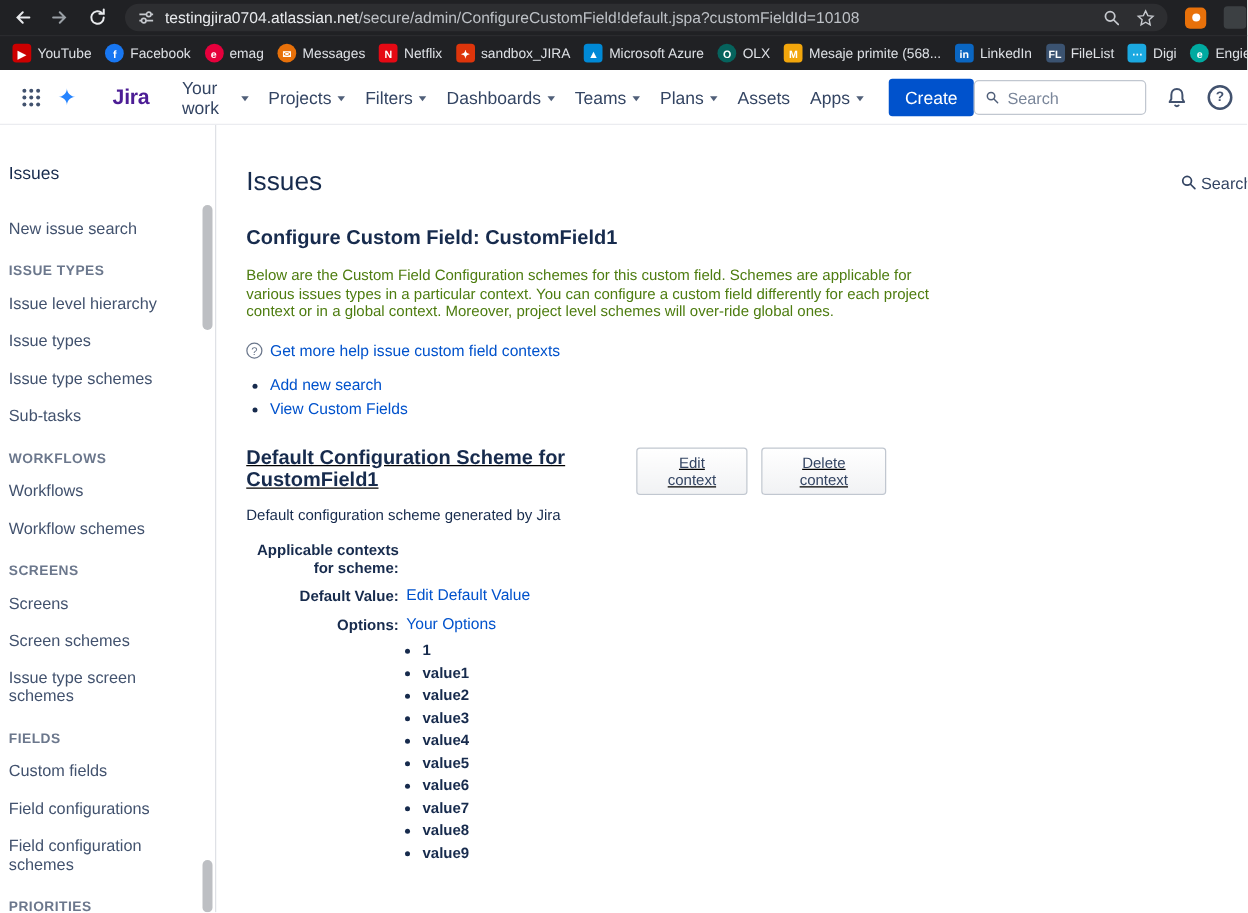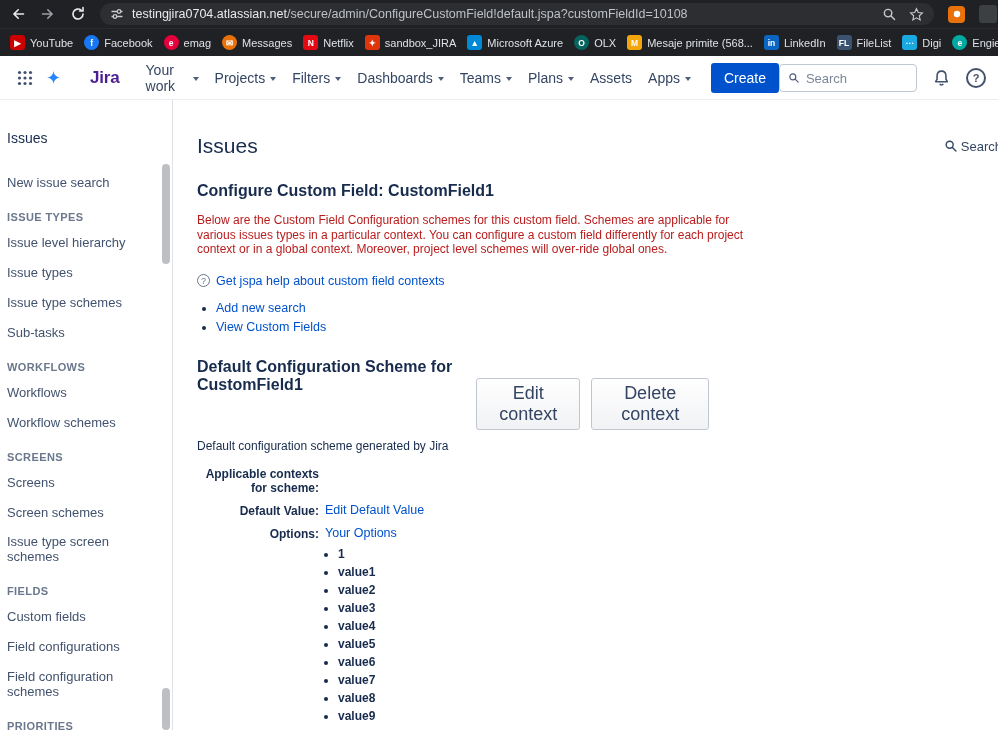--- a/index.html
+++ b/index.html
@@ -48,31 +48,31 @@
   .sb-thumb { position:absolute; right:2px; width:8px; border-radius:4px; background:#BDBFC3; cursor:pointer; }
   .sb-thumb.top { top:64px; height:100px; }
   .sb-thumb.bottom { top:588px; height:42px; }
 
   .content { flex:1; padding:34px 0 0 24px; position:relative; overflow:hidden; }
   .content-header { display:flex; align-items:center; justify-content:space-between; margin-bottom:24px; }
   .page-title { font-size:21px; font-weight:500; color:#172B4D; }
   .admin-search { display:flex; align-items:center; gap:3px; color:#344563; font-size:13px; cursor:pointer; margin-right:-4px; }
 
   .config-title { font-size:16px; font-weight:bold; color:#172B4D; margin-bottom:13px; }
-  .desc { width:558px; font-size:12px; line-height:14.5px; color:#b91c1c; margin-bottom:17px; }
+  .desc { width:558px; font-size:12px; line-height:14.5px; color:#4d7c0f; margin-bottom:17px; }
   .help-row { display:flex; align-items:center; gap:6px; margin-bottom:13px; cursor:pointer; }
   .q-circle { width:13px; height:13px; border-radius:50%; border:1px solid #6B778C; color:#6B778C; font-size:9px; display:flex; align-items:center; justify-content:center; flex:0 0 auto; }
   a.lnk { color:#0052CC; text-decoration:none; font-size:12.5px; cursor:pointer; }
   .action-list { list-style:disc; margin:0 0 24px 19px; color:#172B4D; }
   .action-list li { margin-bottom:5px; font-size:12.5px; }
 
-  .scheme-header { width:512px; display:flex; align-items:flex-start; }
+  .scheme-header { width:512px; display:flex; align-items:flex-start;text-decoration:underline; }
   .scheme-title { font-size:16px; font-weight:bold; color:#172B4D; }
   .scheme-buttons { margin-left:auto; display:flex; gap:11px; }
-  .btn { background:linear-gradient(#FFFFFF,#F1F2F4); border:1px solid #C1C7D0; border-radius:3px; padding:4px 20px; font-size:18px; color:#344563; cursor:pointer; font-family:"Liberation Sans", sans-serif;margin-top:20px; }
+  .btn { background:linear-gradient(#FFFFFF,#F1F2F4); border:1px solid #C1C7D0; border-radius:3px; padding:4px 20px; font-size:12px; color:#344563; cursor:pointer; font-family:"Liberation Sans", sans-serif; }
   .scheme-caption { font-size:12px; color:#172B4D; margin:9px 0 13px; }
 
   .cfg-row { display:grid; grid-template-columns:122px auto; column-gap:6px; width:560px; margin-bottom:8px; }
   .cfg-label { text-align:right; font-weight:bold; font-size:12px; color:#172B4D; padding-top:1px; line-height:14px; }
   .cfg-value { font-size:12px; color:#172B4D; }
   .it-label { font-weight:bold; margin:9px 0 4px 28px; }
   .bullet-list { list-style:disc; margin-left:30px; }
   .bullet-list li { margin-bottom:4px; font-size:12px; }
   .options-list { list-style:disc; margin:7px 0 0 13px; }
   .options-list li { font-weight:bold; font-size:12px; margin-bottom:4px; }
@@ -296,21 +296,21 @@
             </svg>
           <span>Search</span>
         </span>
       </div>
 
       <h2 class="config-title">Configure Custom Field: CustomField1</h2>
       <p class="desc">Below are the Custom Field Configuration schemes for this custom field. Schemes are applicable for various issues types in a particular context. You can configure a custom field differently for each project context or in a global context. Moreover, project level schemes will over-ride global ones.</p>
 
       <div class="help-row">
         <span class="q-circle">?</span>
-        <a class="lnk">Get jspa help about custom field contexts</a>
+        <a class="lnk">Get more help issue custom field contexts</a>
       </div>
 
       <ul class="action-list">
         <li><a class="lnk">Add new search</a></li>
         <li><a class="lnk">View Custom Fields</a></li>
       </ul>
 
       <div class="scheme-header">
         <h3 class="scheme-title">Default Configuration Scheme for CustomField1</h3>
         <span class="scheme-buttons">

